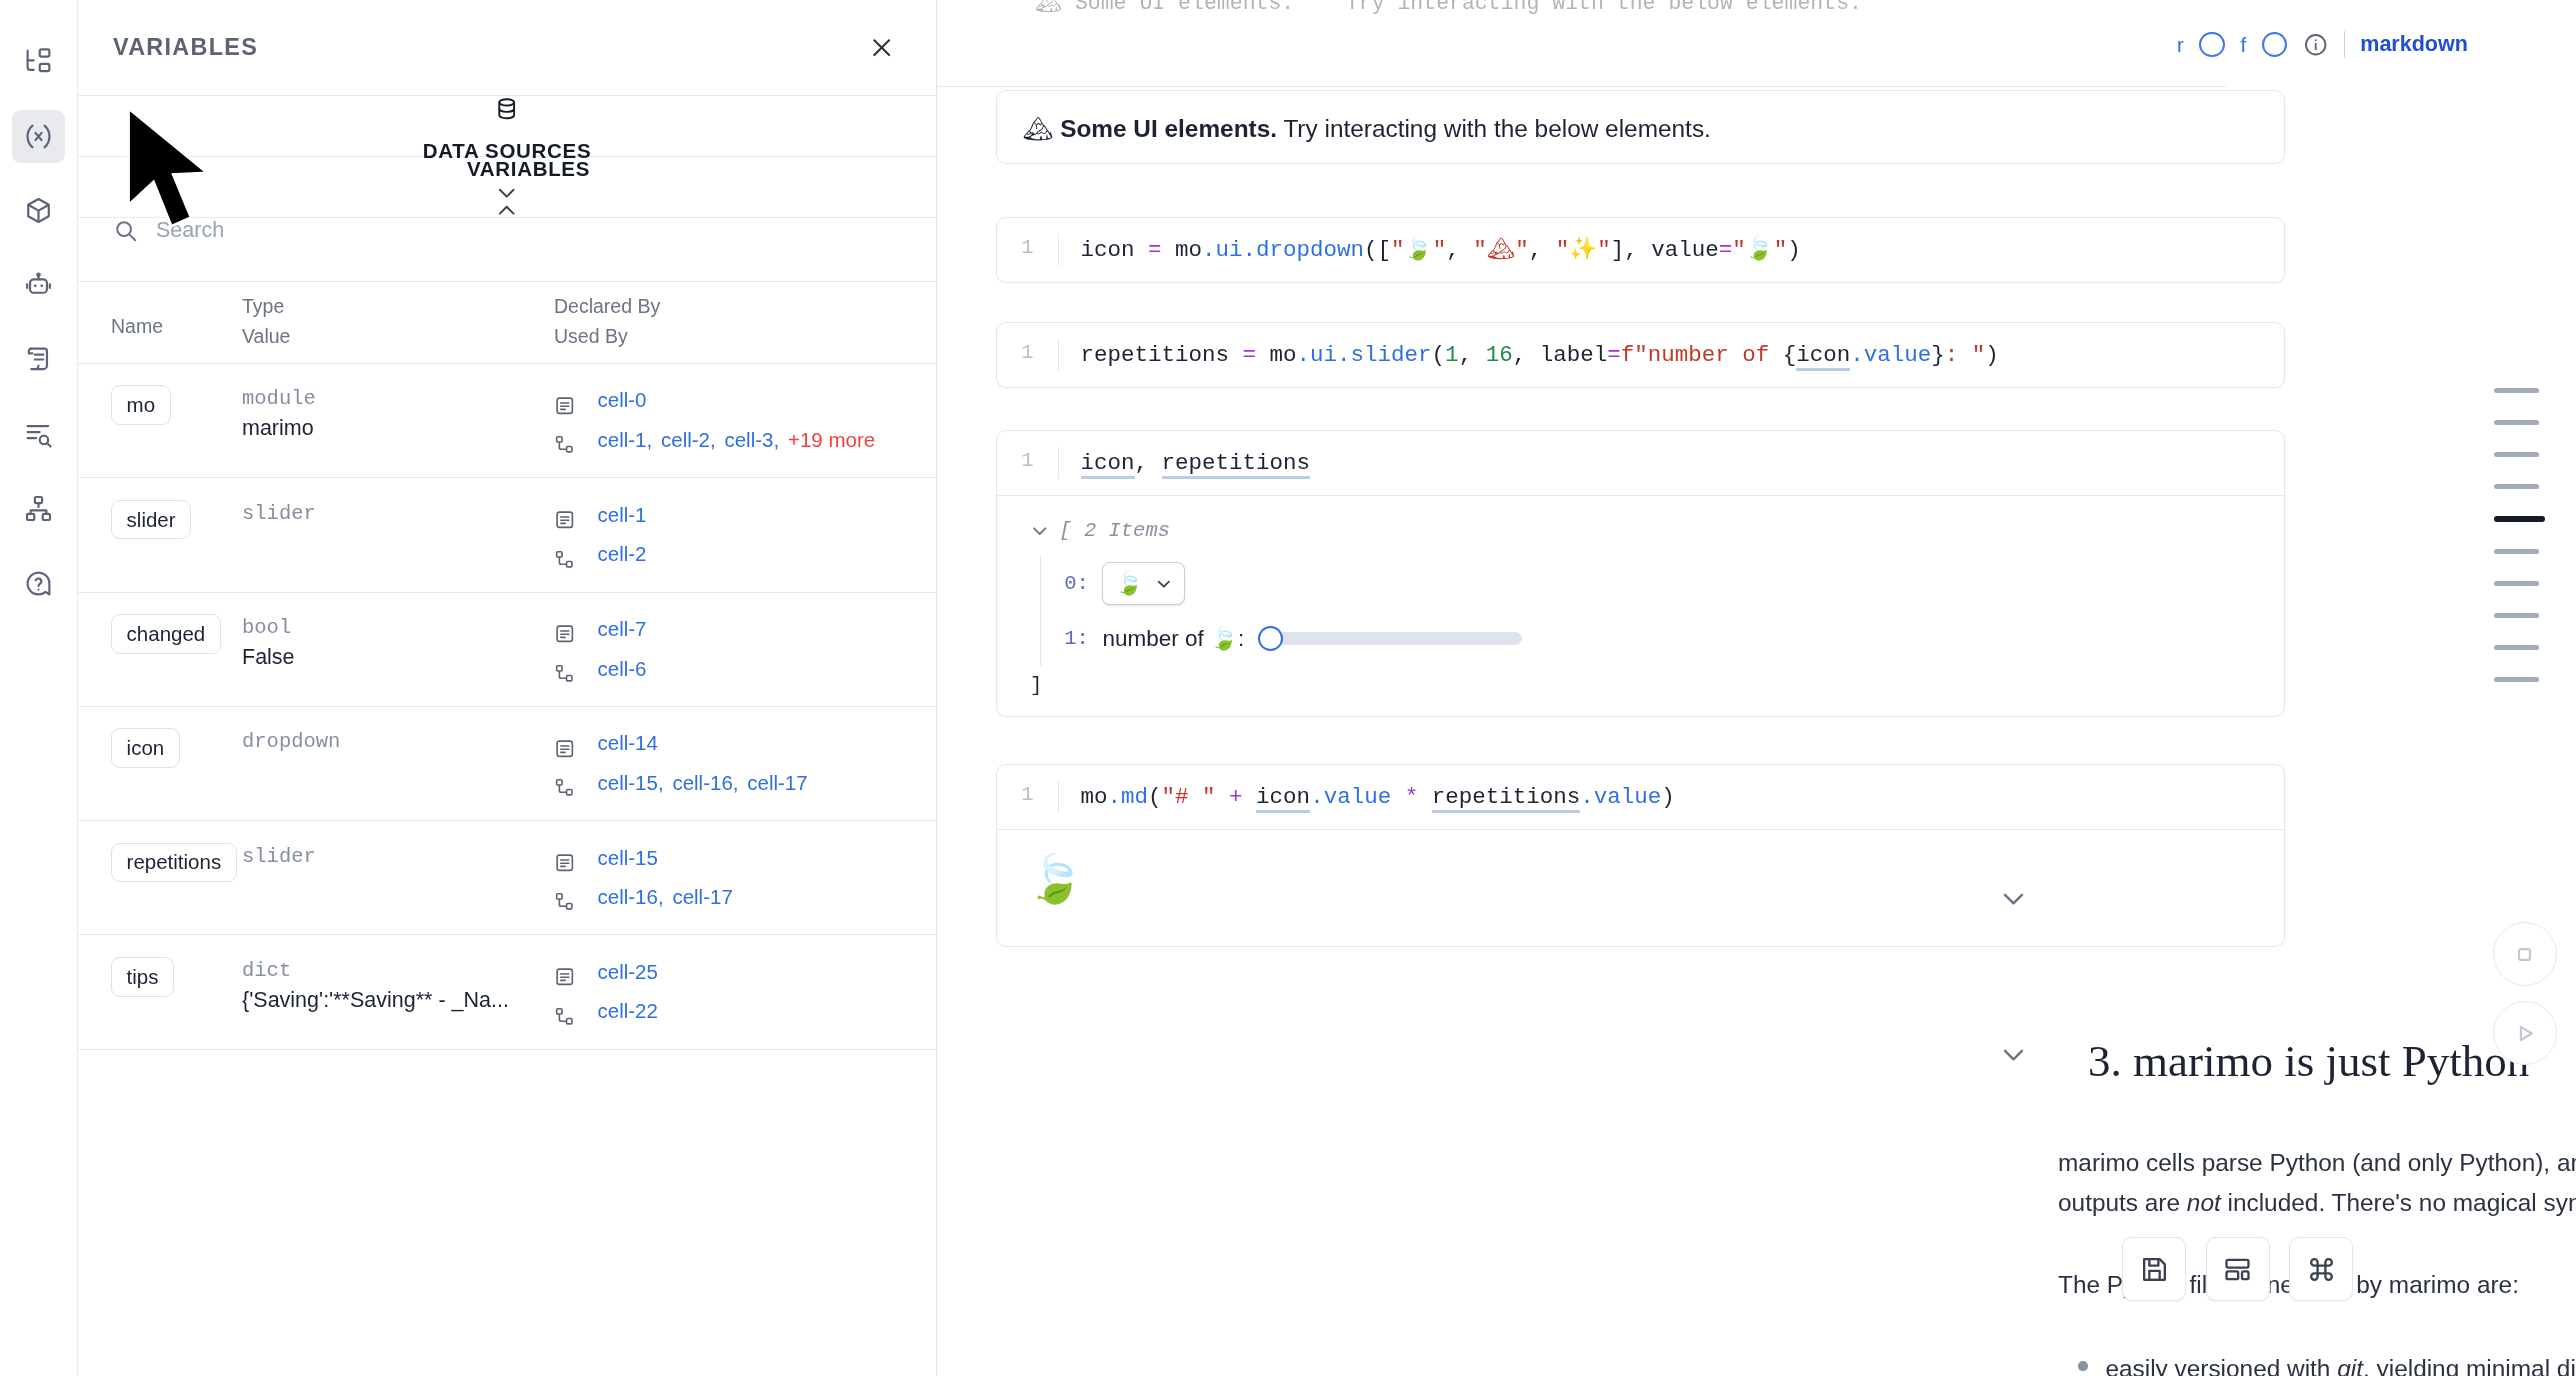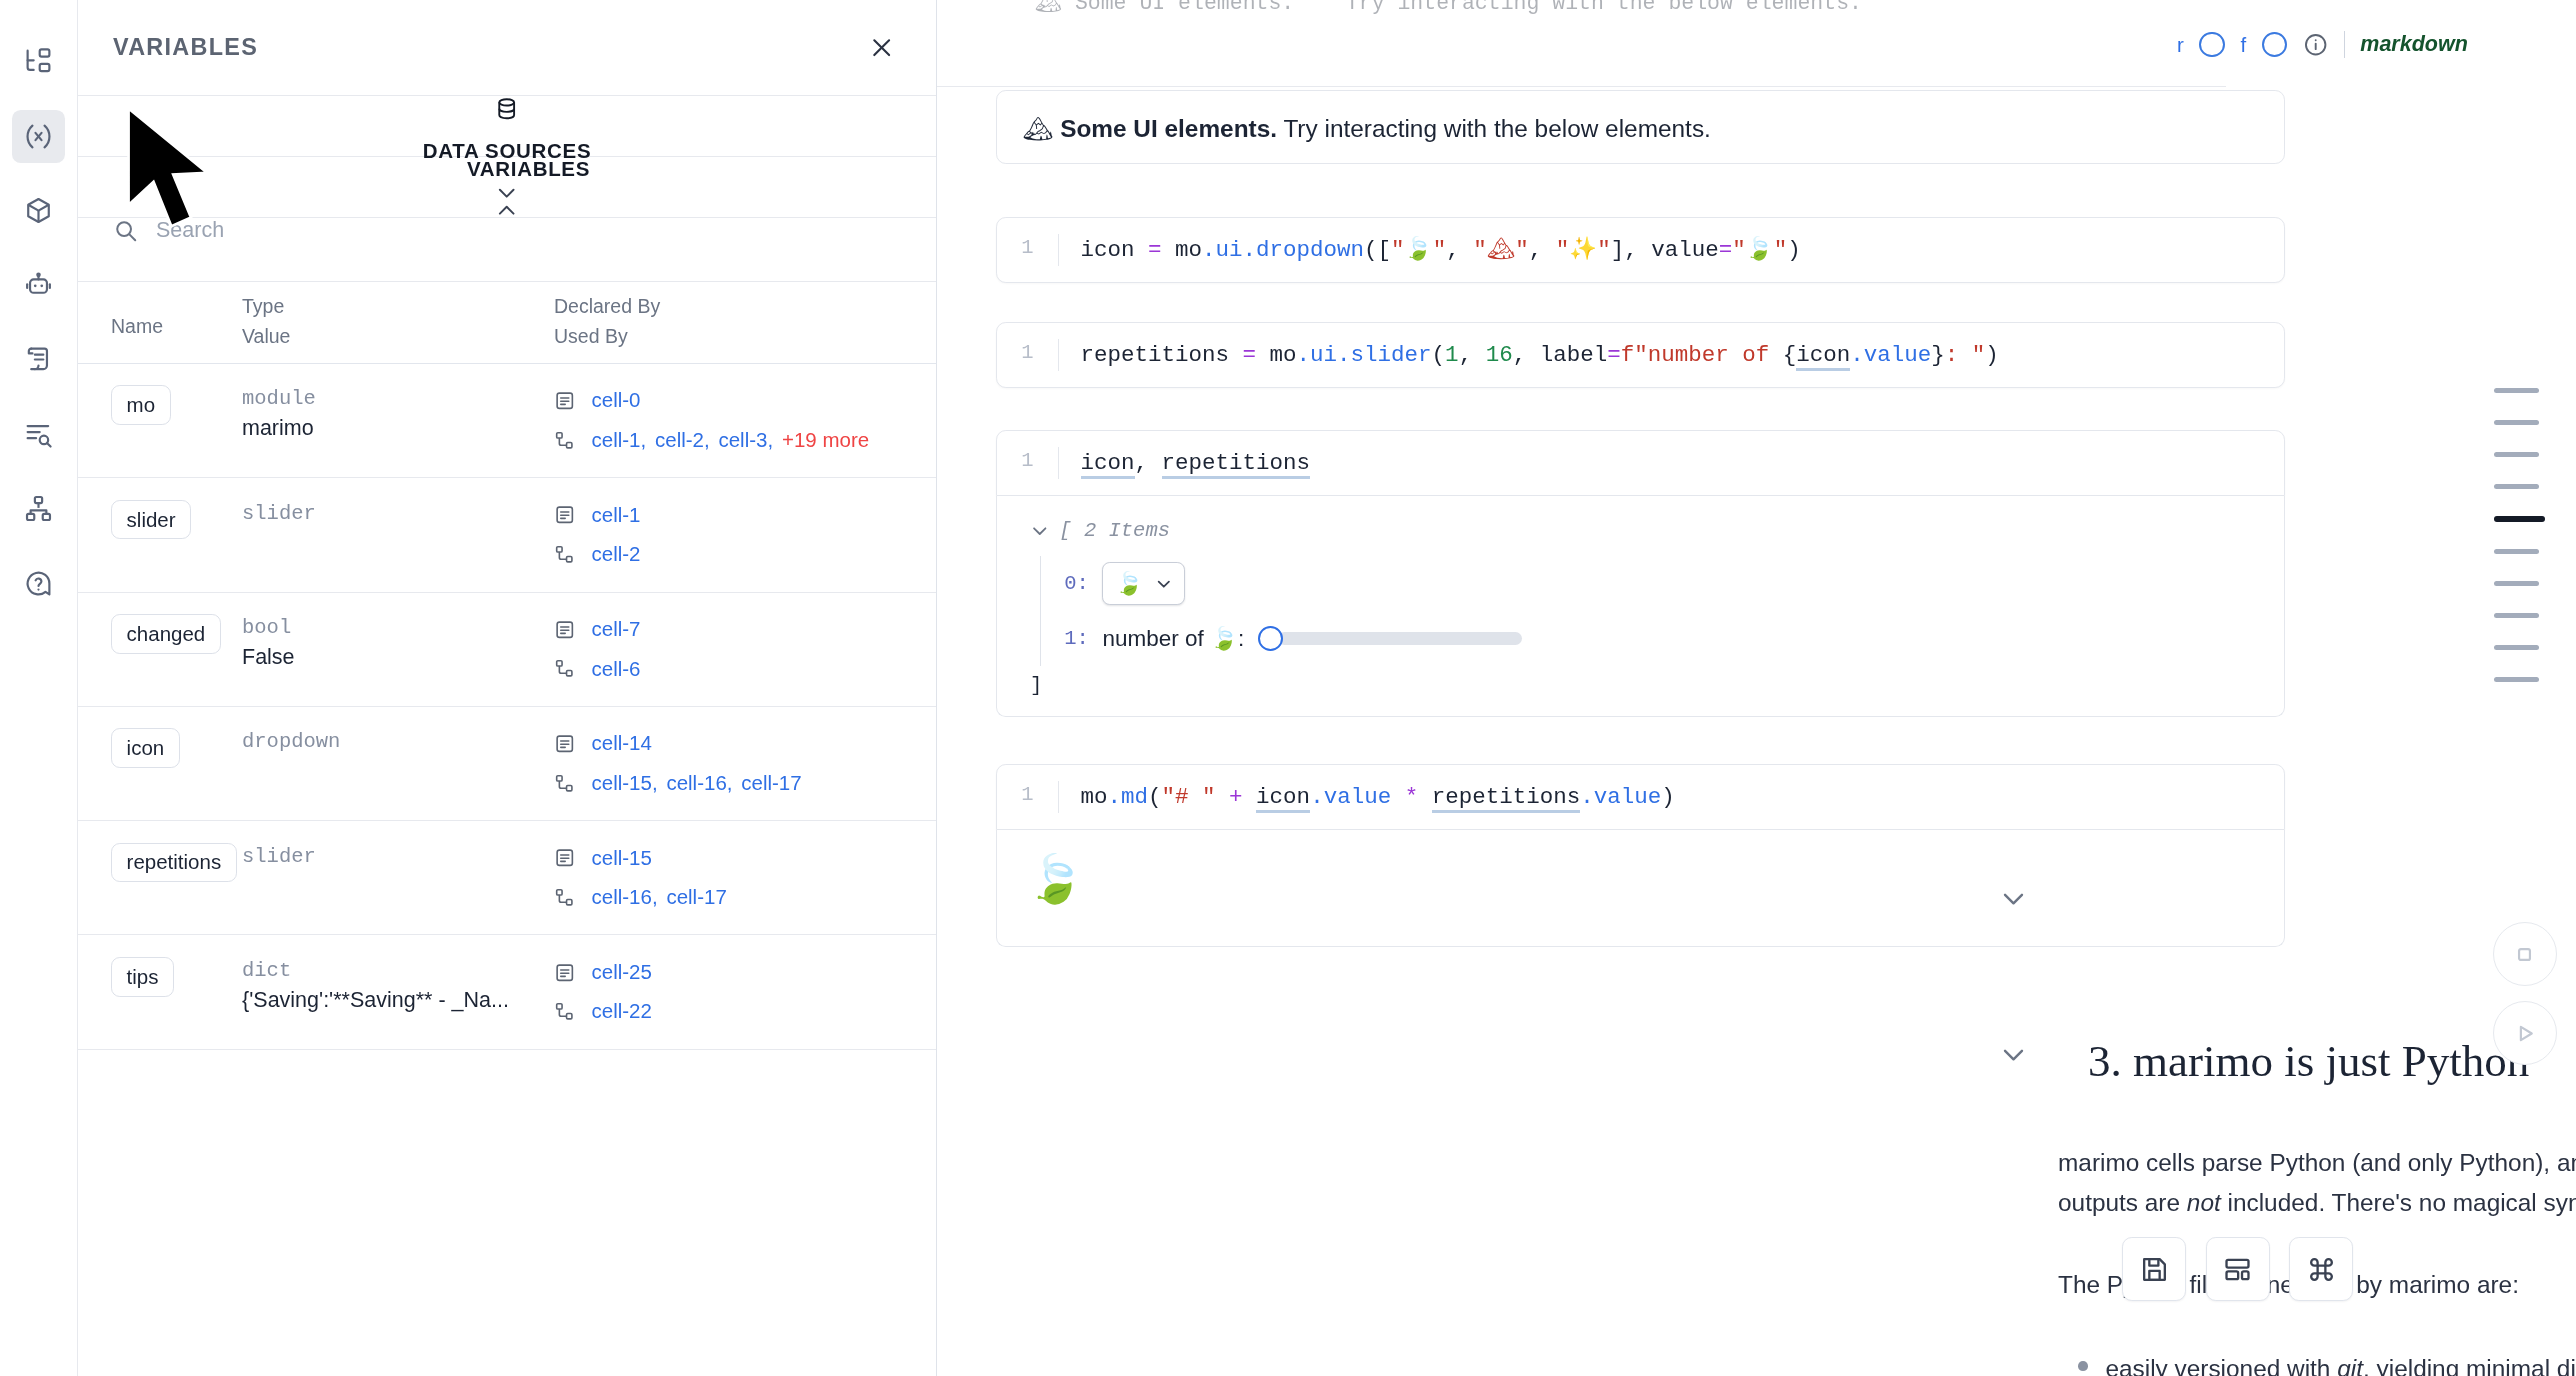--- a/index.html
+++ b/index.html
@@ -108,21 +108,21 @@
   }
   .type-txt {
     font-family: "Liberation Mono", monospace;
     font-size: 20.5px; color: #8089 98; color: #868fa0; line-height: 1.35;
   }
   .val-txt {
     font-size: 21.5px; color: #1c2434; line-height: 1.4;
     white-space: nowrap; overflow: hidden; text-overflow: ellipsis;
     max-width: 293px;
   }
-  .ref-line { display: flex; align-items: center; gap: 16px; line-height: 1.5; }
+  .ref-line { display: flex; align-items: flex-end; gap: 22px; line-height: 1.5; }
   .ref-line + .ref-line { margin-top: 8.8px; }
   .ref-ic { width: 21.5px; height: 21.5px; color: #5c6472; flex: 0 0 21.5px; }
   .ref-ic svg { width: 21.5px; height: 21.5px; display: block; }
   .cell-link {
     color: #2f6fe4; font-size: 20.5px; cursor: pointer; white-space: nowrap;
   }
   .ref-more { color: #ef4444; font-size: 20.5px; white-space: nowrap; }
   .reflist { display: flex; flex-wrap: wrap; align-items: center; gap: 0 8.8px; }
 
   
@@ -160,21 +160,21 @@
     position: absolute; display: flex; align-items: center; gap: 15.6px;
     color: #2f6fe4; font-size: 20.5px;
   }
   .pill {
     width: 25.4px; height: 25.4px; border: 2px solid #3b7ae0; border-radius: 50%;
     display: inline-block;
   }
   .info-ic { width: 25.4px; height: 25.4px; color: #5c6472; }
   .info-ic svg { width: 25.4px; height: 25.4px; display: block; }
   .tb-div { width: 1px; height: 27px; background: #cfd5df; }
-  .md-label { color: #14532d; font-weight: 700; font-size: 21.5px; font-style: italic; }
+  .md-label { color: #1d4ed8; font-weight: 700; font-size: 21.5px; }
 
   .out-box {
     border: 1px solid #e4e7ed; border-top: none;
     border-radius: 0 0 9.8px 9.8px; background: #fff;
   }
   .out-plain {
     border: 1px solid #e4e7ed; border-radius: 9.8px; background: #fff;
   }
   .md-out { font-size: 24.4px; color: #1c2434; padding: 29px 27px; }
   .md-out b { font-weight: 700; }

